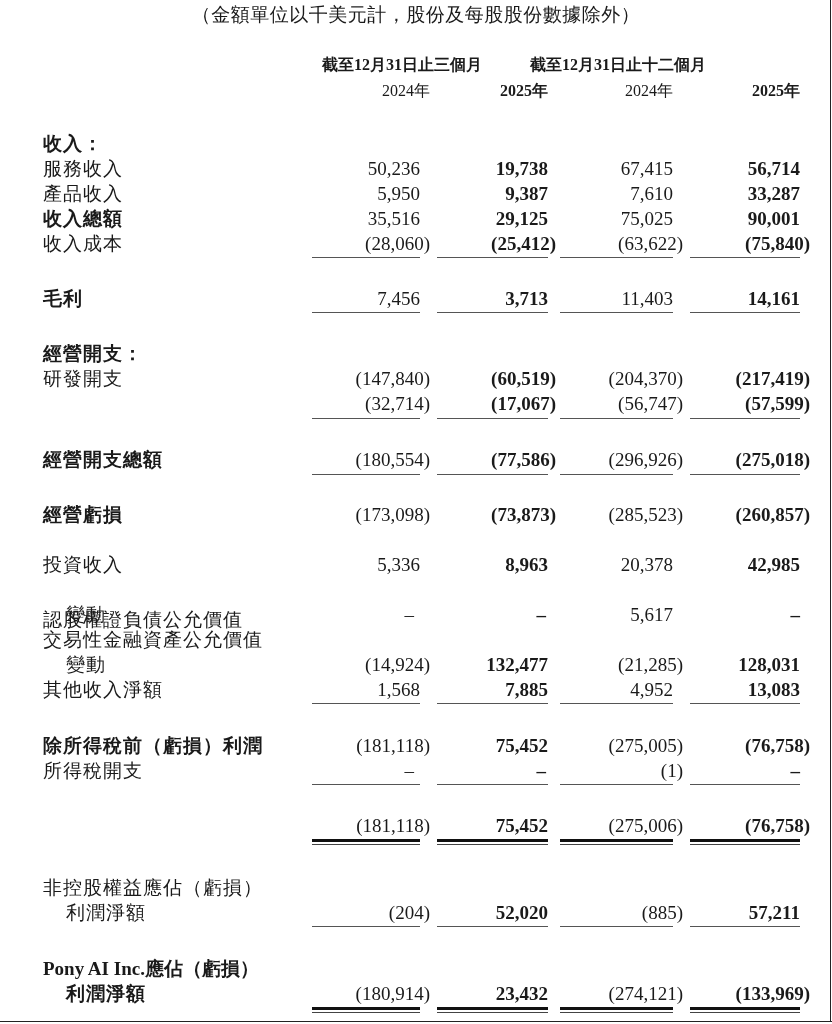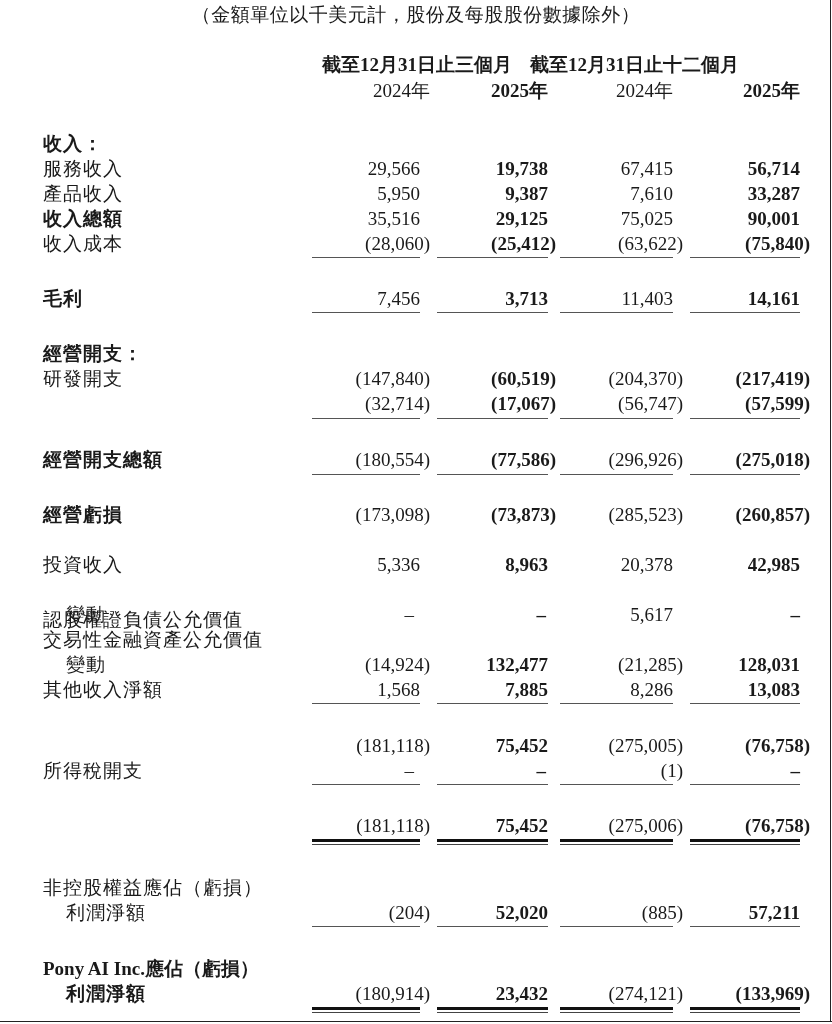--- a/index.html
+++ b/index.html
@@ -7,21 +7,21 @@
     width: 832px; height: 1024px; position: relative; overflow: hidden;
     font-family: "Liberation Serif", "DejaVu Serif", serif;
     color: #1a1a1a;
   }
   .frame-right { position: absolute; right: 1px; top: 0; width: 1px; height: 1022px; background: #222; }
   .frame-bottom { position: absolute; left: 0; bottom: 2px; width: 832px; height: 1px; background: #222; }
   .subtitle {
     position: absolute; top: 2px; left: 0; width: 832px; text-align: center;
     font-size: 19px; line-height: 26px; letter-spacing: 0.5px;
   }
-  .hdr { position: absolute; font-size: 19px; line-height: 24px; white-space: nowrap; }
+  .hdr { position: absolute; font-size: 16px; line-height: 24px; white-space: nowrap; }
   .hdr.b { font-weight: bold; }
   .period { top: 53px; }
   .year { top: 79px; text-align: right; }
   .row { position: absolute; left: 0; width: 832px; height: 25px; }
   .label {
     position: absolute; left: 43px; top: 0; font-size: 19px; line-height: 25px;
     white-space: nowrap; letter-spacing: 1px;
   }
   .label.bold { font-weight: bold; }
   .label.indent { left: 66px; }
@@ -61,21 +61,21 @@
 <div class="hdr b year c2" style="width:111px;">2025年</div>
 <div class="hdr year c3" style="width:113px;">2024年</div>
 <div class="hdr b year c4" style="width:110px;">2025年</div>
 
 <div class="row" style="top:131px;">
   <span class="label bold">收入：</span>
 </div>
 
 <div class="row" style="top:156px;">
   <span class="label">服務收入</span>
-  <span class="num c1" style="width:108px;">29,566</span>
+  <span class="num c1" style="width:108px;">50,236</span>
   <span class="num bold c2" style="width:111px;">19,738</span>
   <span class="num c3" style="width:113px;">67,415</span>
   <span class="num bold c4" style="width:110px;">56,714</span>
 </div>
 
 <div class="row" style="top:181px;">
   <span class="label">產品收入</span>
   <span class="num c1" style="width:108px;">5,950</span>
   <span class="num bold c2" style="width:111px;">9,387</span>
   <span class="num c3" style="width:113px;">7,610</span>
@@ -186,29 +186,30 @@
   <span class="num c1">(14,924)</span>
   <span class="num bold c2" style="width:111px;">132,477</span>
   <span class="num c3">(21,285)</span>
   <span class="num bold c4" style="width:110px;">128,031</span>
 </div>
 
 <div class="row" style="top:677px;">
   <span class="label">其他收入淨額</span>
   <span class="num c1" style="width:108px;">1,568</span>
   <span class="num bold c2" style="width:111px;">7,885</span>
-  <span class="num c3" style="width:113px;">8,286</span>
+  <span class="num c3" style="width:113px;">4,952</span>
   <span class="num bold c4" style="width:110px;">13,083</span>
 </div>
 <div class="rule r1" style="top:703px;"></div>
 <div class="rule r2" style="top:703px;"></div>
 <div class="rule r3" style="top:703px;"></div>
 <div class="rule r4" style="top:703px;"></div>
 
 <div class="row" style="top:733px;">
+  <span class="label bold">除所得稅前（虧損）利潤</span>
   <span class="num c1">(181,118)</span>
   <span class="num bold c2" style="width:111px;">75,452</span>
   <span class="num c3">(275,005)</span>
   <span class="num bold c4">(76,758)</span>
 </div>
 
 <div class="row" style="top:758px;">
   <span class="label">所得稅開支</span>
   <span class="num c1" style="width:102px;">–</span>
   <span class="num bold c2" style="width:109px;">–</span>

